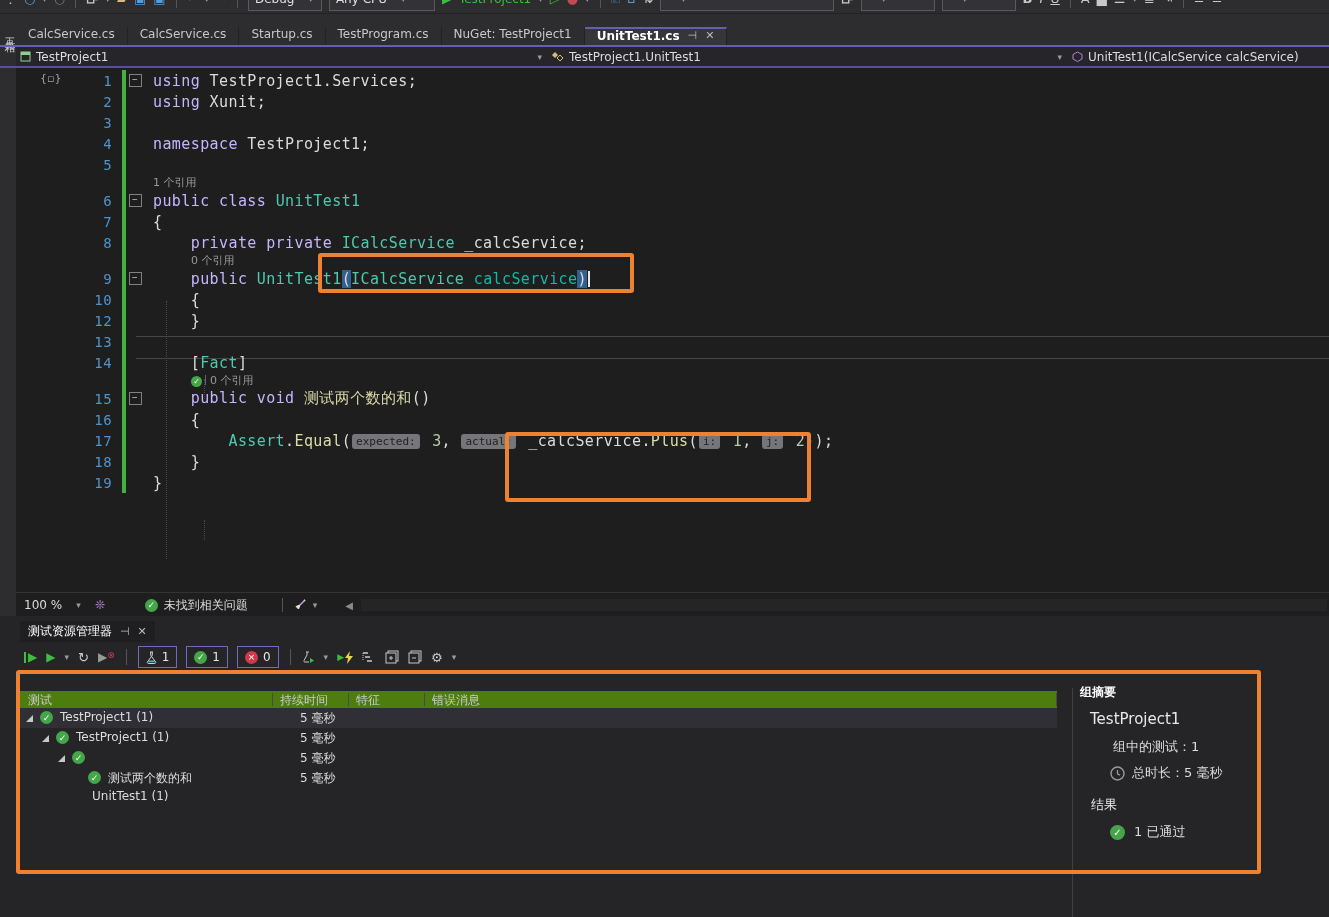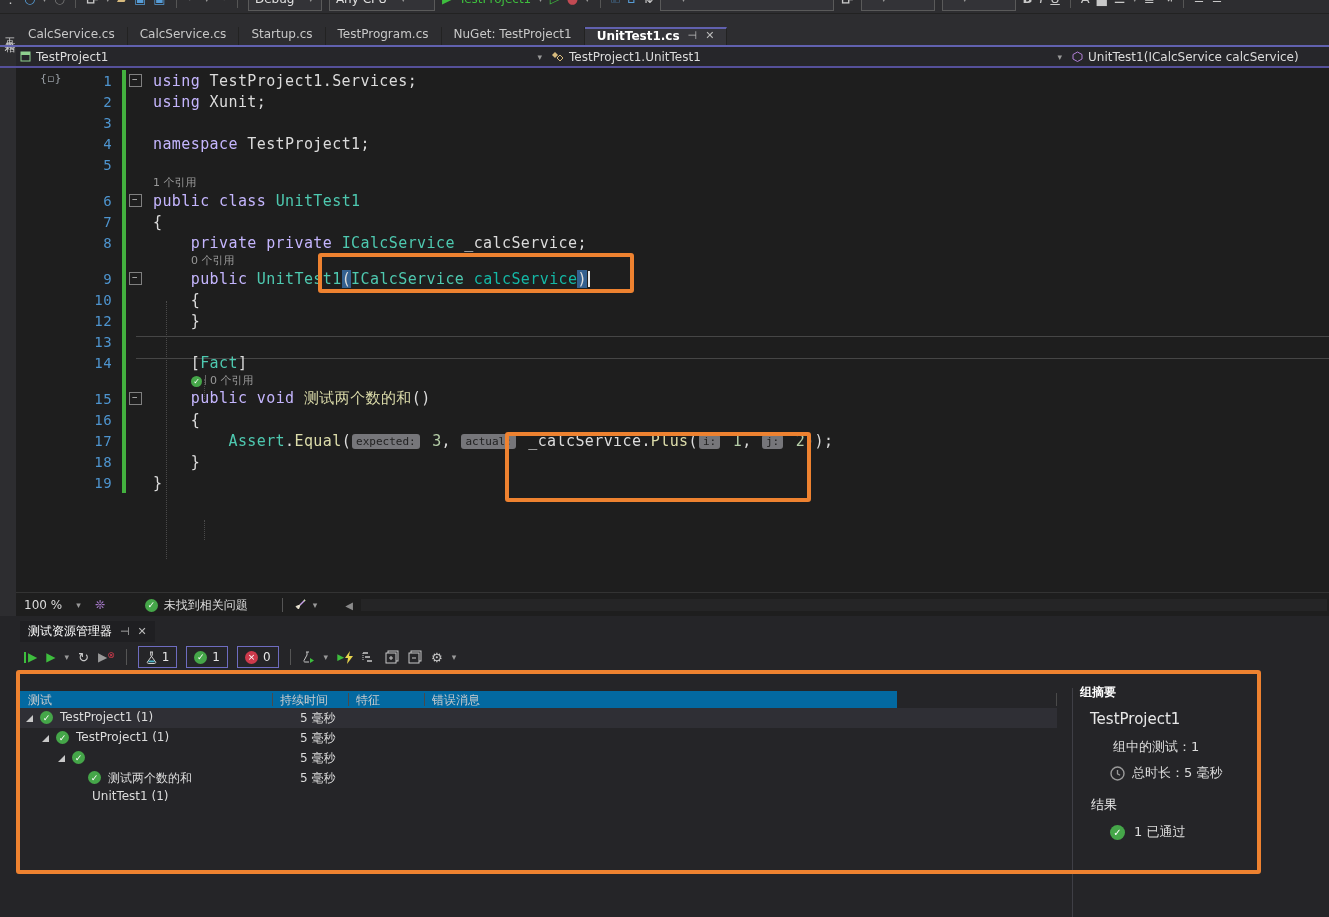--- a/index.html
+++ b/index.html
@@ -68,21 +68,21 @@
   #tw-tab{position:absolute;left:20px;top:5px;height:21px;display:flex;align-items:center;background:#1f1f22;
           padding:0 8px;font-size:12px;color:#fff;gap:8px}
   #tw-tab .ticon{color:#bbb;font-size:11px}
   #te-toolbar{position:absolute;left:24px;top:29px;height:24px;display:flex;align-items:center;gap:9px;font-size:13px;color:#c8c8c8}
   .counter{display:flex;align-items:center;gap:5px;border:1px solid #6e6cc0;padding:0 7px;height:20px;font-size:12px;color:#e6e6e6}
   .badge-check{display:inline-flex;width:13px;height:13px;border-radius:50%;background:#45a649;color:#fff;font-size:9px;align-items:center;justify-content:center}
   .badge-x{display:inline-flex;width:13px;height:13px;border-radius:50%;background:#ce3a4c;color:#fff;font-size:9px;align-items:center;justify-content:center}
   .te-sep{width:1px;height:16px;background:#555;margin:0 2px}
   .car{color:#999;font-size:9px}
   #run-summary{position:absolute;left:57px;top:58px;font-size:12px;color:#dcdcdc;z-index:95}
-  #te-header{position:absolute;left:16px;top:75px;width:881px;height:17px;background:#0369a1;border-bottom:1px solid #3f3f46;font-size:12px;color:#cccccc}
+  #te-header{position:absolute;left:16px;top:75px;width:1041px;height:17px;background:#4d7c0f;border-bottom:1px solid #3f3f46;font-size:12px;color:#cccccc}
   .hcol{position:absolute;top:1px}
   .hsep{position:absolute;top:2px;width:1px;height:13px;background:#4a4a4a}
   #test-rows{position:absolute;left:16px;top:92px;width:1041px}
   .trow{position:relative;height:20px;font-size:12px;color:#dcdcdc}
   .trow.sel{background:#2f2f35}
   .expander{position:absolute;top:7px;width:0;height:0;border-left:7px solid transparent;border-bottom:7px solid #c8c8c8}
   .t-check{position:absolute;top:3px;display:inline-flex;width:13px;height:13px;border-radius:50%;background:#45a649;color:#fff;
            font-size:9px;align-items:center;justify-content:center}
   .t-label{position:absolute;top:2px}
   .t-dur{position:absolute;left:284px;top:2px}

